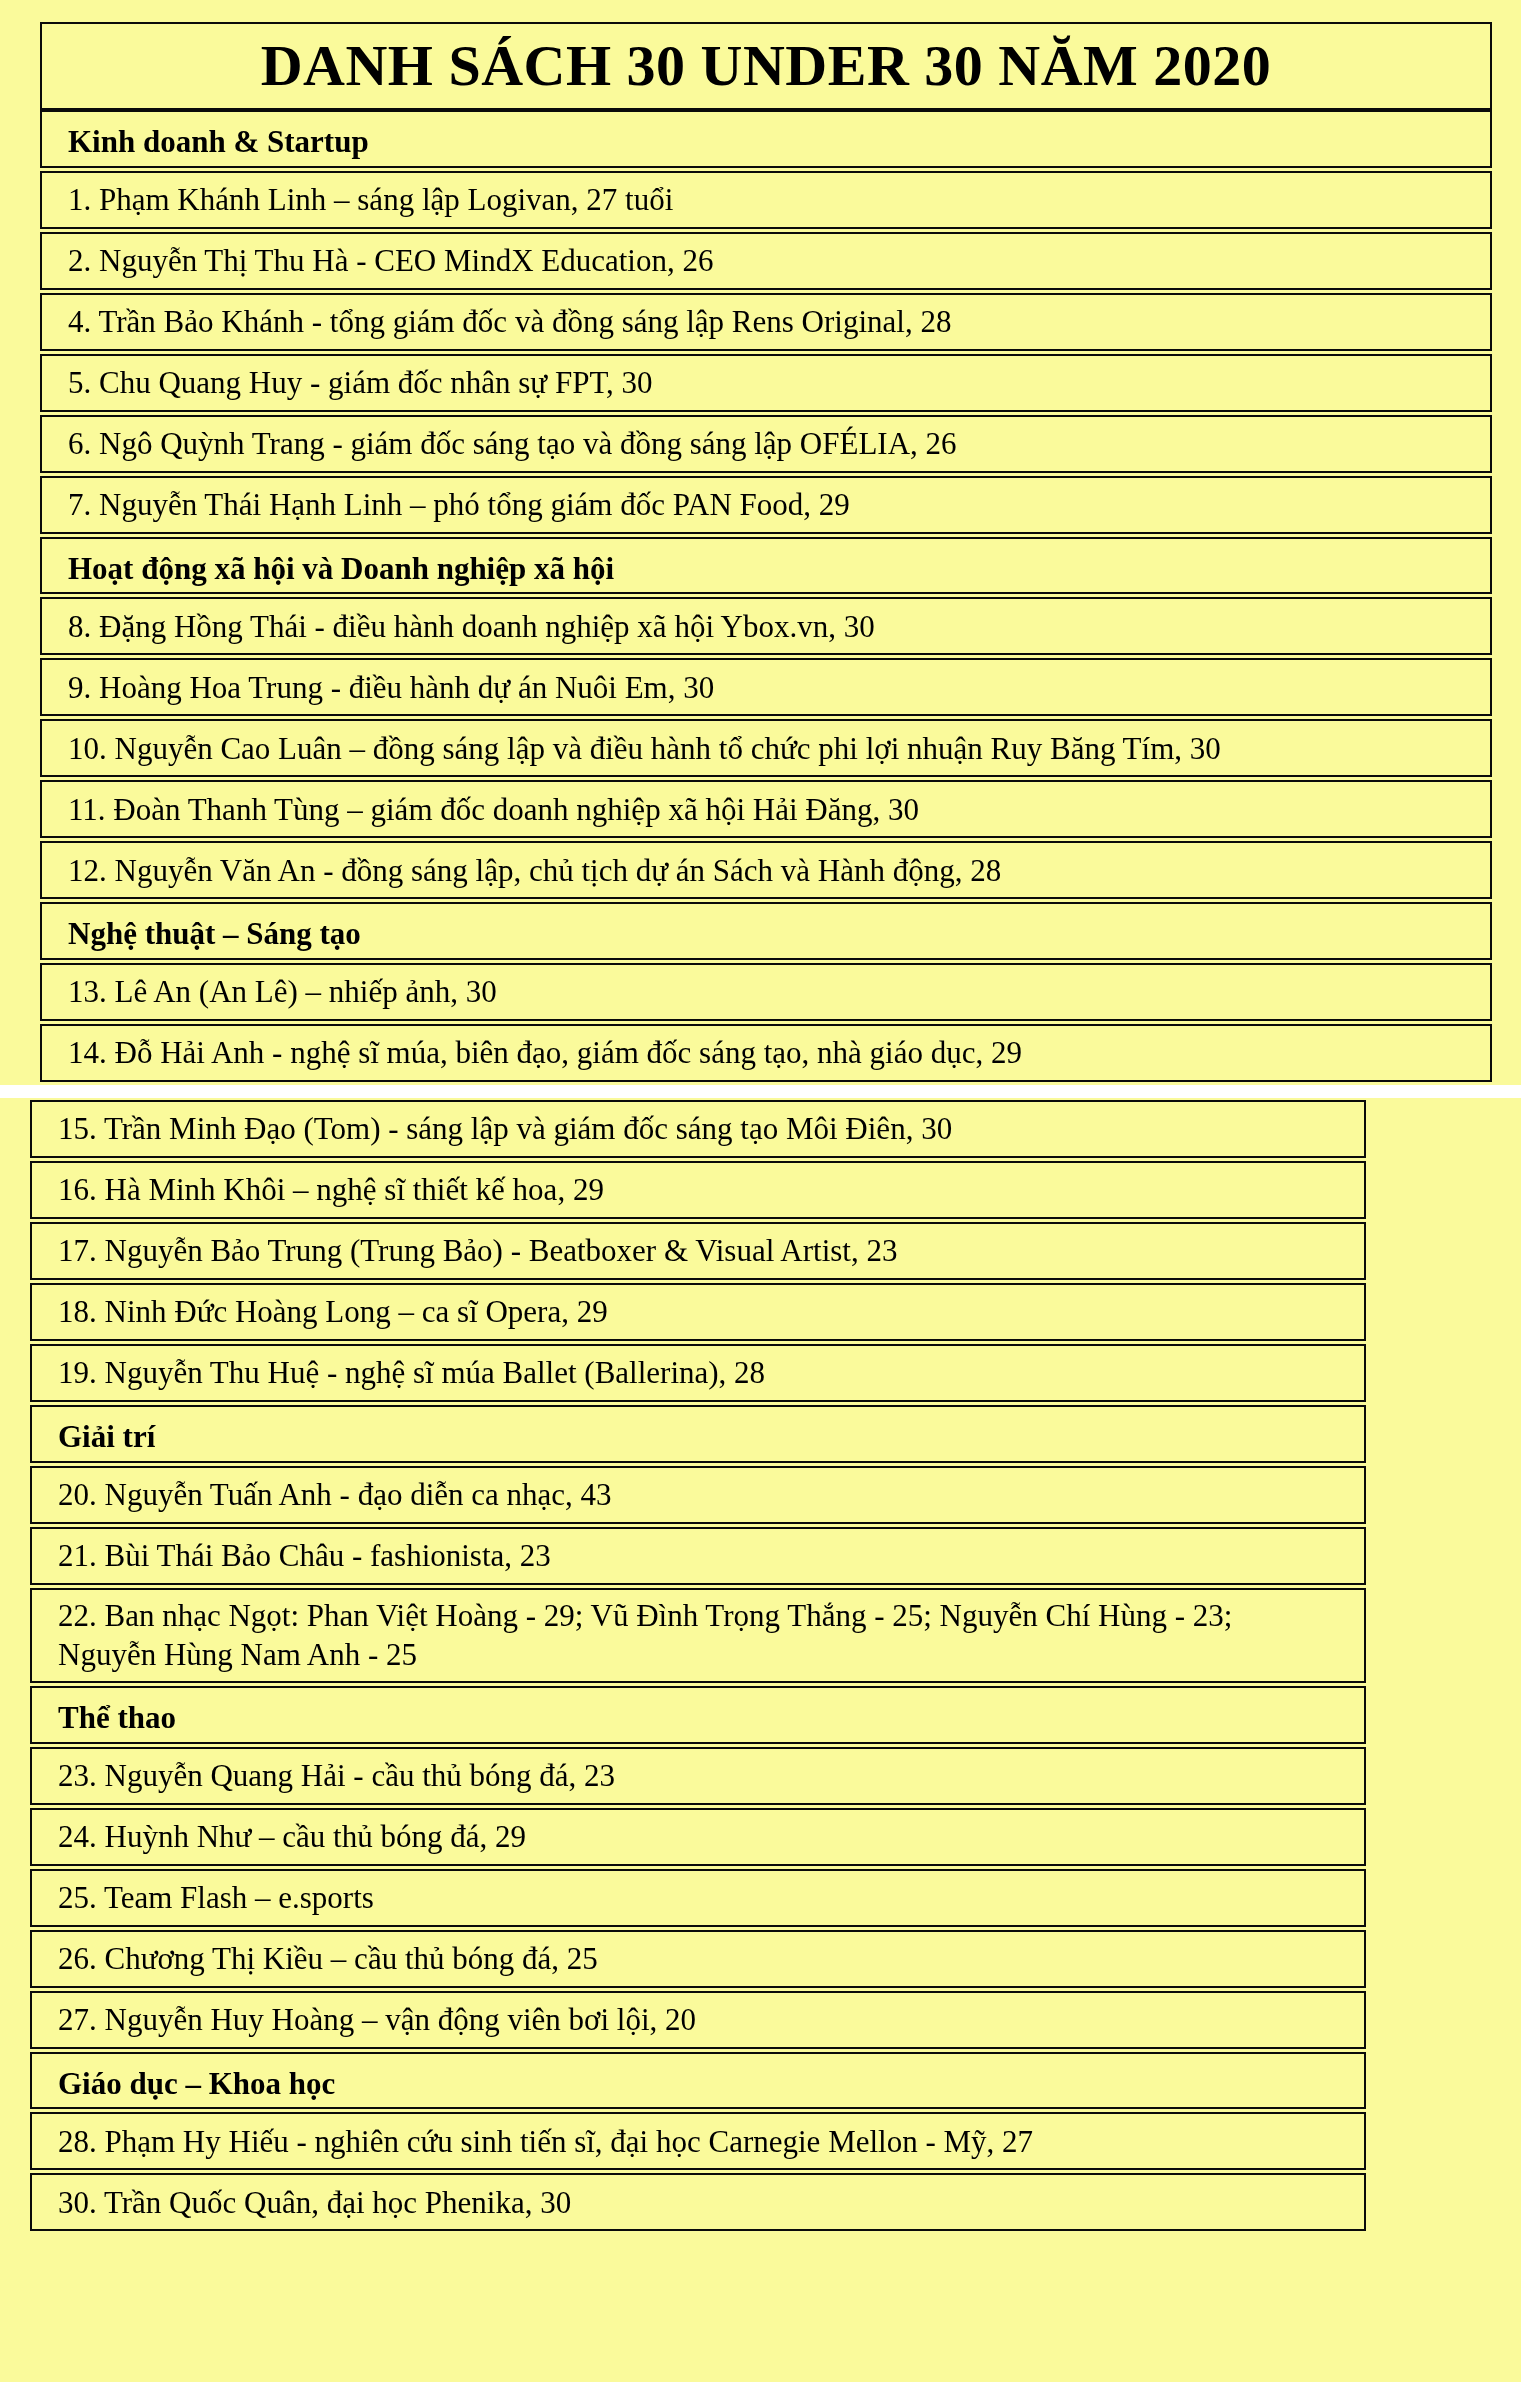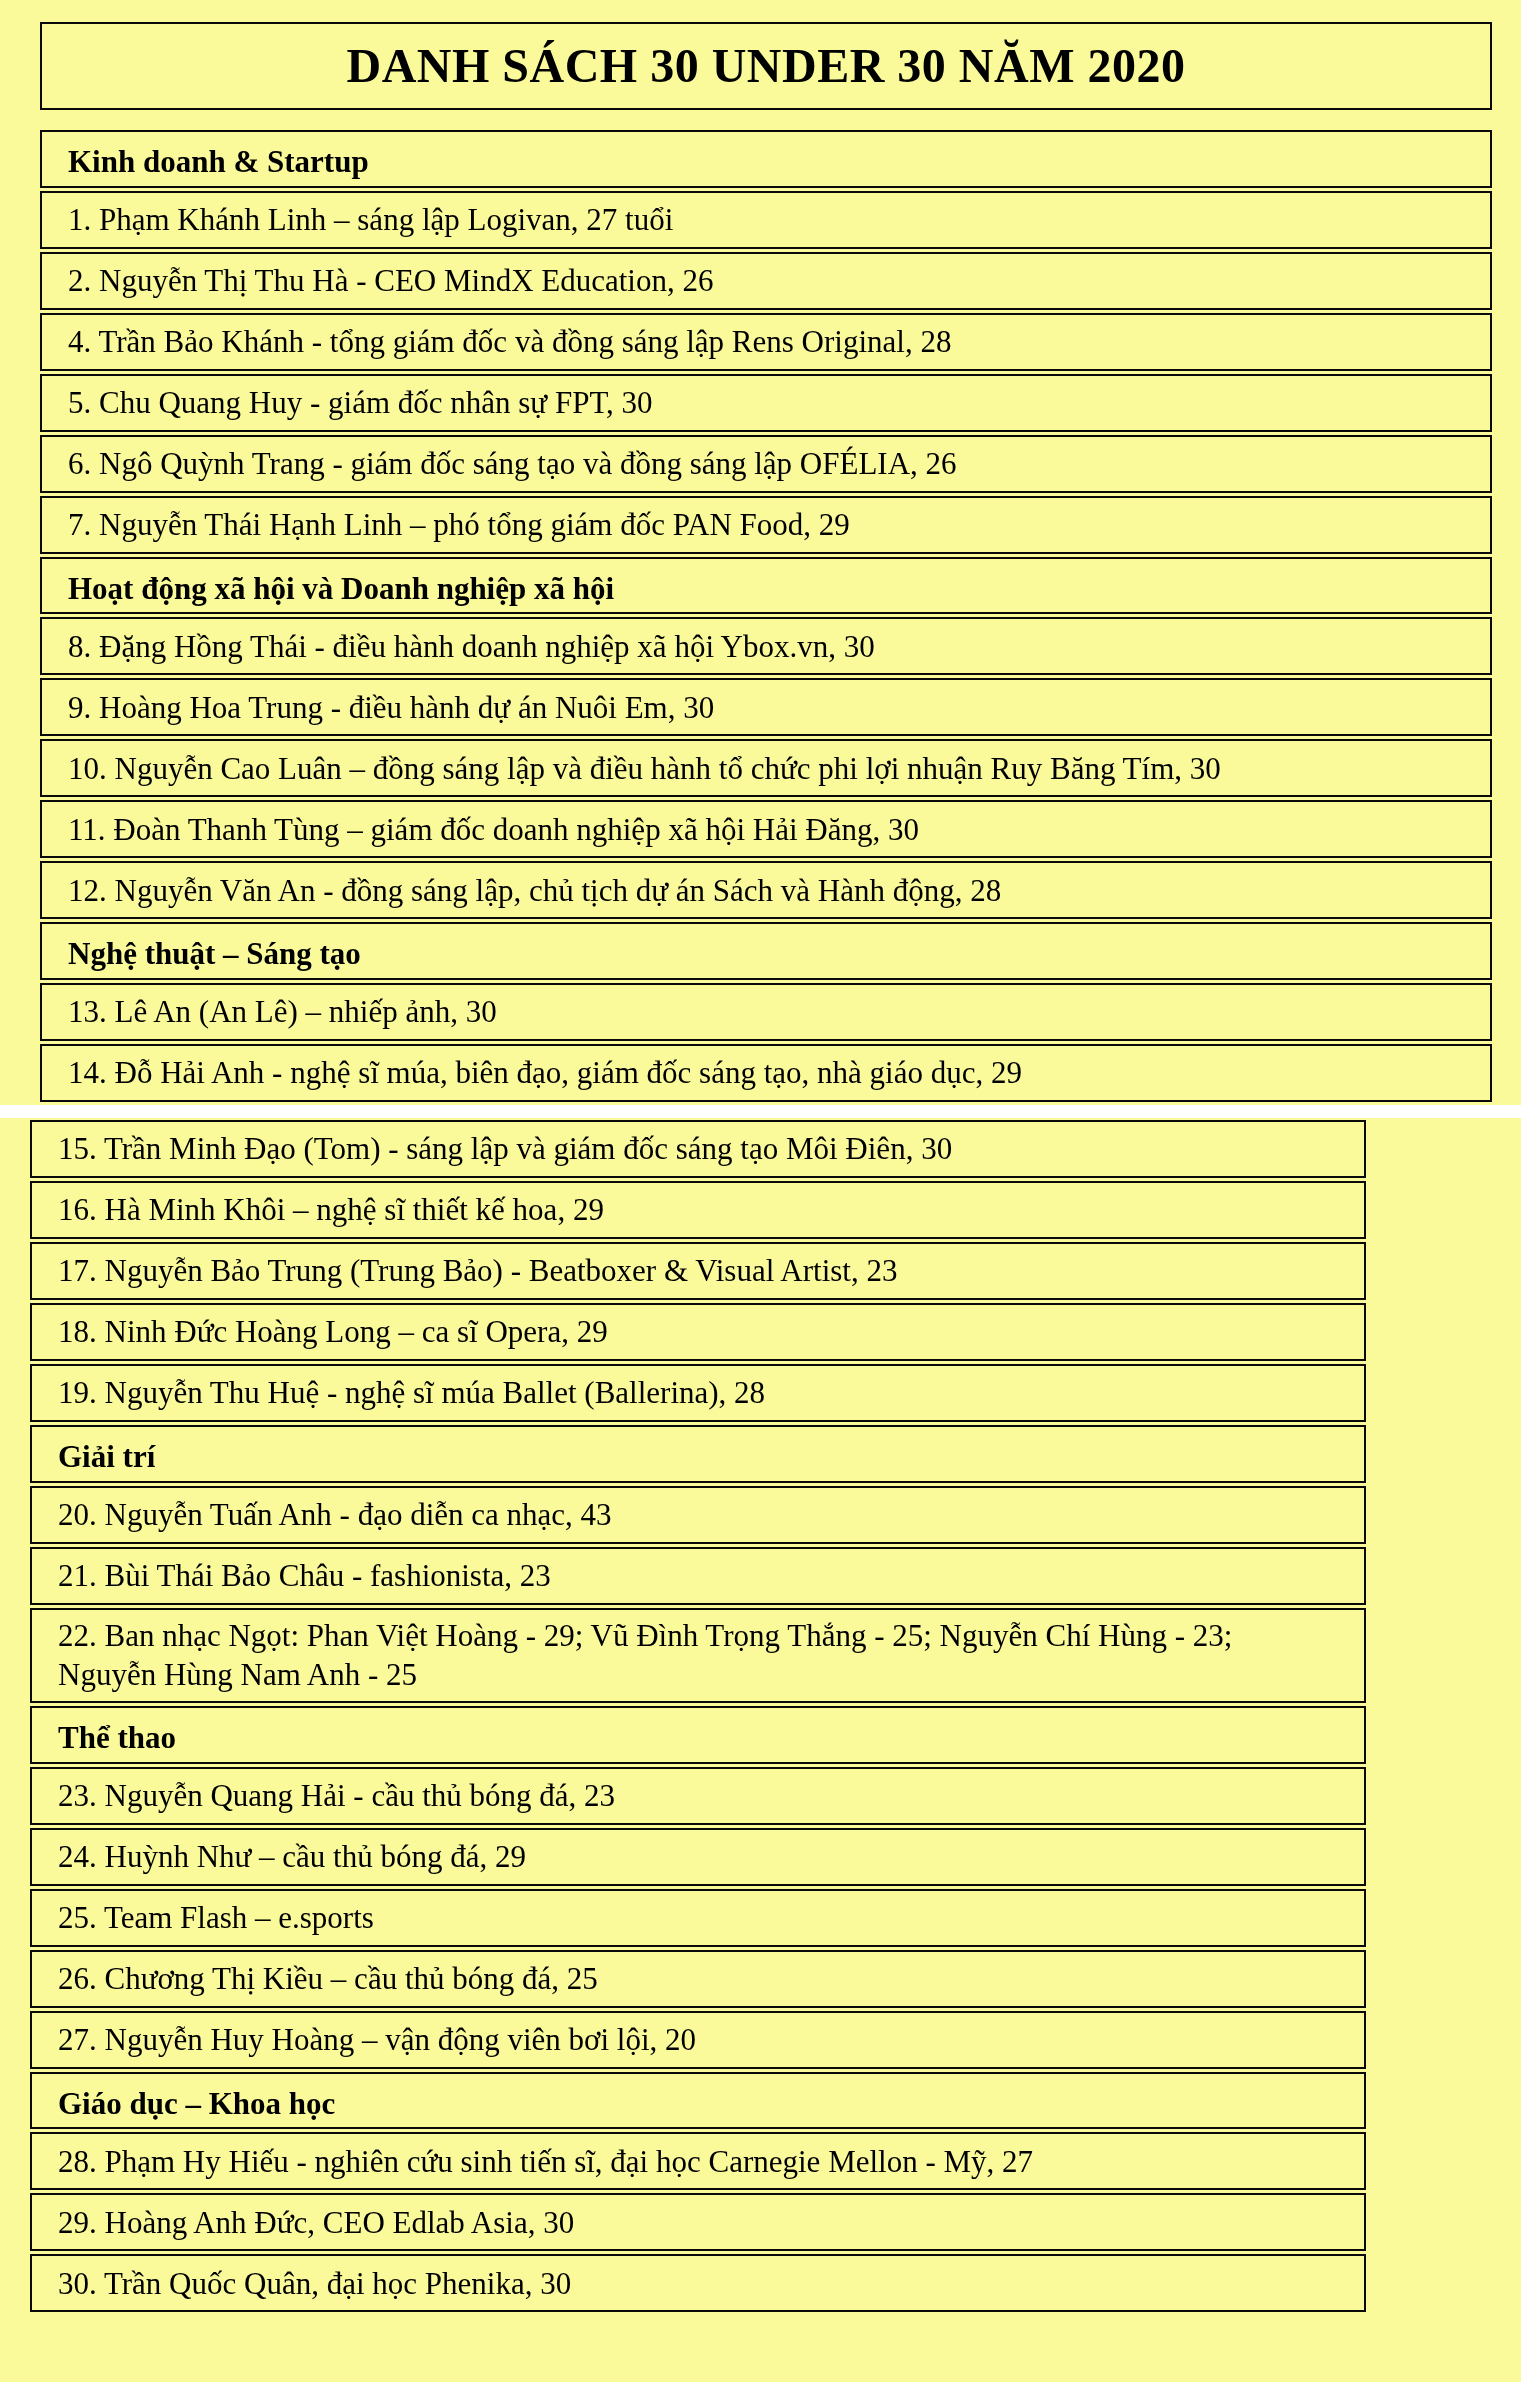--- a/index.html
+++ b/index.html
@@ -44,24 +44,24 @@
     align-items: center;
     font-size: 31px;
     line-height: 1.28;
     padding: 6px 70px 6px 26px;
     min-height: 58px;
     background: transparent;
   }
   .cell.title {
     justify-content: center;
     font-weight: bold;
-    font-size: 48px;
+    font-size: 58px;
     min-height: 88px;
     padding: 2px 10px;
-    margin-bottom: 20px;
+    margin-bottom: 0;
     letter-spacing: 0.5px;
   }
   .cell.header {
     font-weight: bold;
     min-height: 50px;
     padding-top: 10px;
     padding-bottom: 4px;
   }
 </style>
 </head>
@@ -104,17 +104,16 @@
       <div class="cell item">21. Bùi Thái Bảo Châu - fashionista, 23</div>
       <div class="cell item">22. Ban nhạc Ngọt: Phan Việt Hoàng - 29; Vũ Đình Trọng Thắng - 25; Nguyễn Chí Hùng - 23; Nguyễn Hùng Nam Anh - 25</div>
       <div class="cell header">Thể thao</div>
       <div class="cell item">23. Nguyễn Quang Hải - cầu thủ bóng đá, 23</div>
       <div class="cell item">24. Huỳnh Như – cầu thủ bóng đá, 29</div>
       <div class="cell item">25. Team Flash – e.sports</div>
       <div class="cell item">26. Chương Thị Kiều – cầu thủ bóng đá, 25</div>
       <div class="cell item">27. Nguyễn Huy Hoàng – vận động viên bơi lội, 20</div>
       <div class="cell header">Giáo dục – Khoa học</div>
       <div class="cell item">28. Phạm Hy Hiếu - nghiên cứu sinh tiến sĩ, đại học Carnegie Mellon - Mỹ, 27</div>
-      <div class="cell item">29. Hoàng Anh Đức, CEO Edlab Asia, 30</div>
       <div class="cell item">30. Trần Quốc Quân, đại học Phenika, 30</div>
     </div>
 
 </div>
 
 </body></html>

